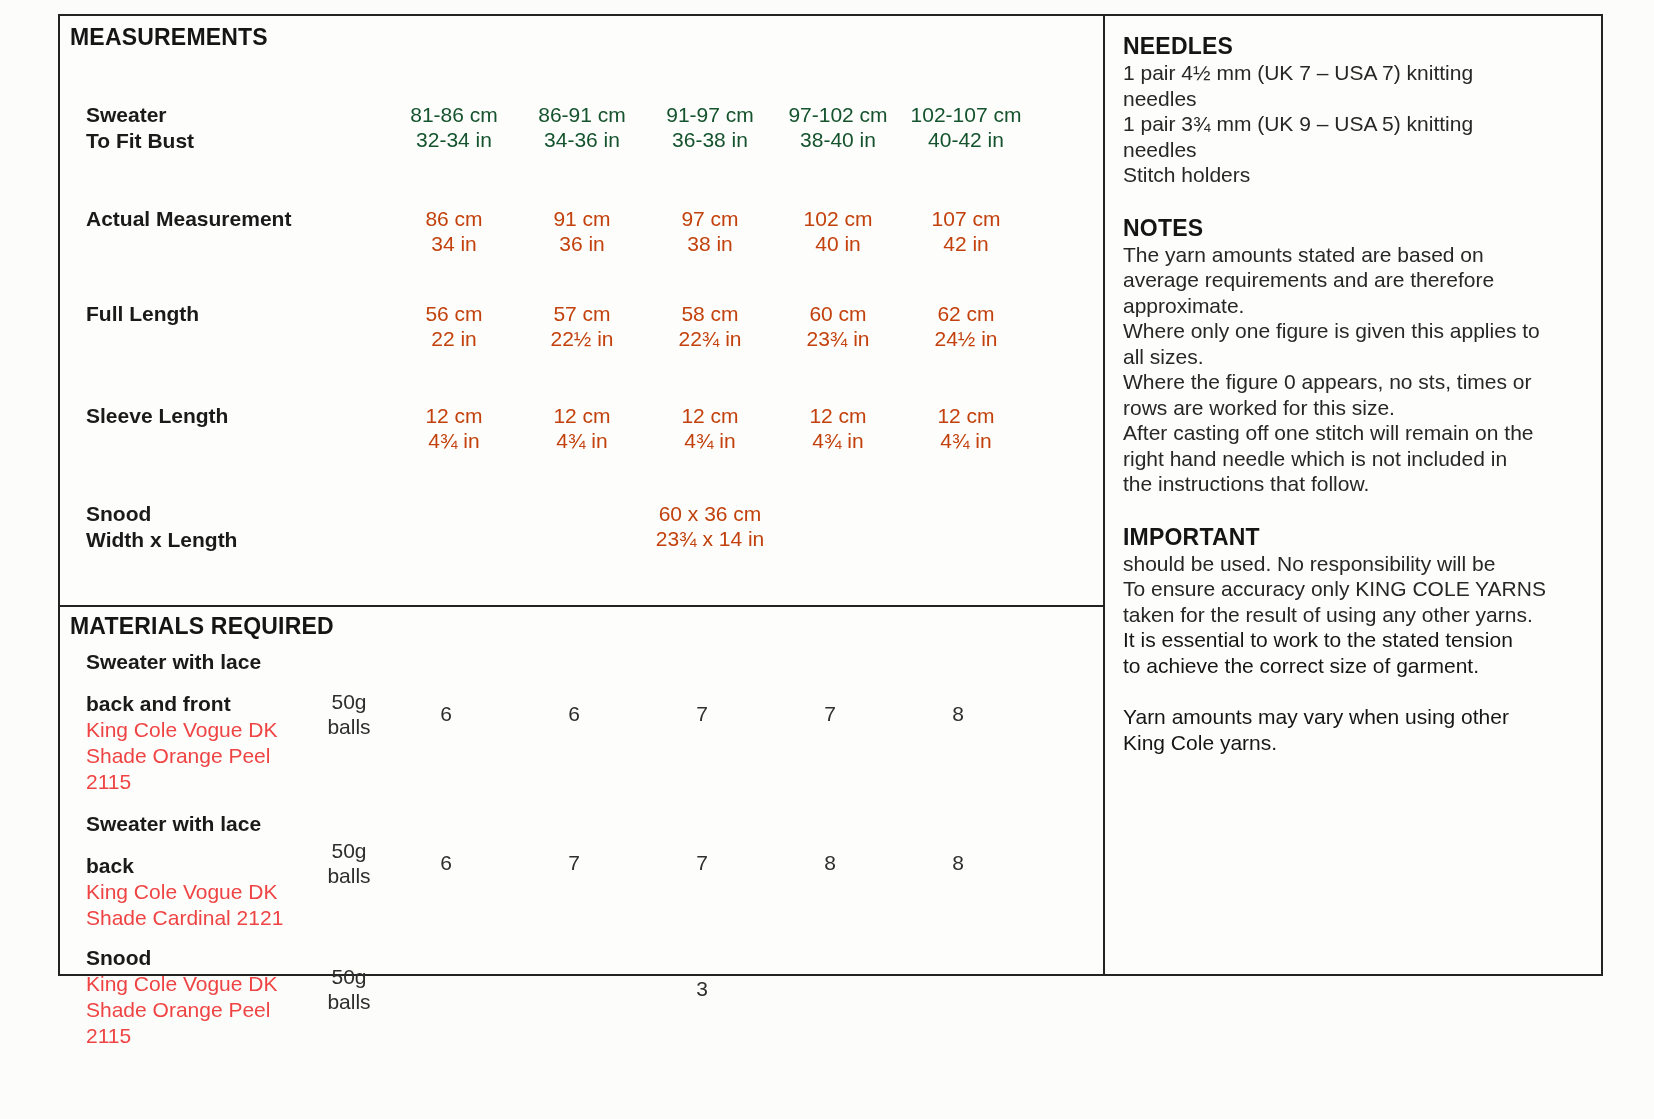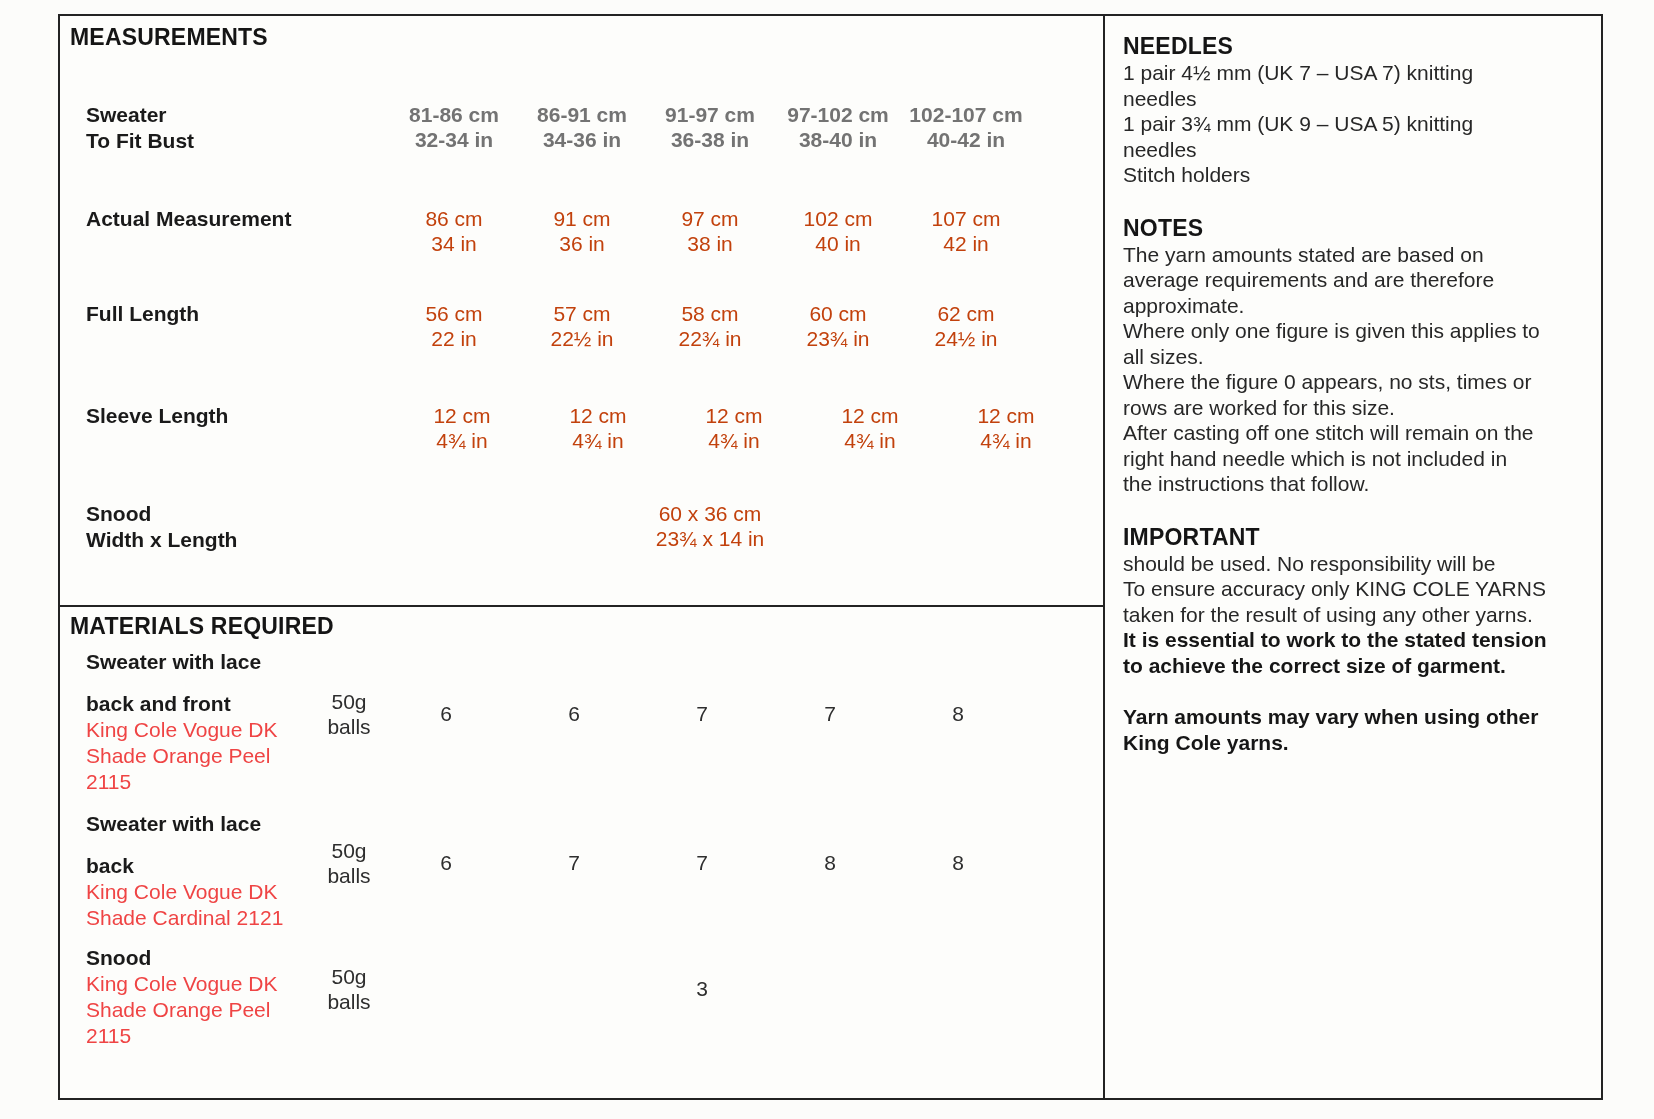--- a/index.html
+++ b/index.html
@@ -3,57 +3,57 @@
 <meta charset="utf-8">
 <style>
   html,body { margin:0; padding:0; background:#e9e9e7; }
   .page {
     position:relative; width:1654px; height:1119px;
     background:#fcfcfa;
     font-family:"Liberation Sans","DejaVu Sans",sans-serif;
     color:#222; overflow:hidden;
   }
   .sheet {
-    position:absolute; left:58px; top:14px; width:1545px; height:1086px;
+    position:absolute; left:58px; top:14px; width:1545px; height:962px;
     border:2px solid #232323; box-sizing:border-box;
     display:flex; background:#fdfdfb;
   }
   .col-left { width:1045px; border-right:2px solid #232323; box-sizing:border-box; display:flex; flex-direction:column; }
   .sec-measure { position:relative; height:591px; border-bottom:2px solid #232323; box-sizing:border-box; }
   .sec-materials { position:relative; flex:1; }
   .sec-title { position:absolute; left:10px; top:8px; font-size:23px; font-weight:bold; color:#151515; letter-spacing:0.2px; }
   .sec-materials .sec-title { top:6px; }
 
   .mrow { position:absolute; left:0; right:0; display:grid;
           grid-template-columns:304px 128px 128px 128px 128px 128px;
           padding-left:26px; box-sizing:border-box; }
   .mrow .lbl { font-weight:bold; font-size:21px; line-height:26px; color:#1a1a1a; }
   .cell { text-align:center; font-size:21px; line-height:25px; color:#c2410c; white-space:nowrap; }
-  .hdr .cell { font-weight:bold; color:#737373; }
+  .hdr .cell { font-weight:normal; color:#14532d; }
   .row-header   { top:86px; }
   .row-actual   { top:190px; }
   .row-full     { top:285px; }
-  .row-sleeve   { top:387px;gap:8px; }
+  .row-sleeve   { top:387px; }
   .row-snood    { top:485px; }
 
   .mat-item { position:absolute; left:0; right:0; display:grid;
               grid-template-columns:230px 66px 128px 128px 128px 128px 128px;
               padding-left:26px; box-sizing:border-box; align-items:center; }
   .mat-item-1 { top:26px; }
   .mat-item-2 { top:188px; }
   .mat-item-3 { top:322px; }
   .mat-name div { font-weight:bold; font-size:21px; line-height:26px; color:#1a1a1a; white-space:nowrap;margin-top:16px; }
   .mat-yarn div { font-weight:normal; font-size:21px; line-height:26px; color:#ef4444; white-space:nowrap; }
   .unit { text-align:center; font-size:21px; line-height:25px; color:#2e2e2e; }
   .qty  { text-align:center; font-size:21px; color:#2e2e2e; }
 
   .col-right { flex:1; box-sizing:border-box; padding:16px 16px 0 18px; }
   .rp-title { font-size:23px; font-weight:bold; line-height:28px; color:#151515; letter-spacing:0.2px; }
   .rp-lines div { font-size:21px; line-height:25.5px; color:#272727; white-space:nowrap; }
-  .rp-lines.bold div { font-weight:bold; color:#161616; }
+  .rp-lines.bold div { font-weight:normal; color:#161616; }
   .mt26 { margin-top:26px; }
 </style>
 </head>
 <body>
 
 <div class="page">
   <div class="sheet">
 
     <div class="col-left">
 

